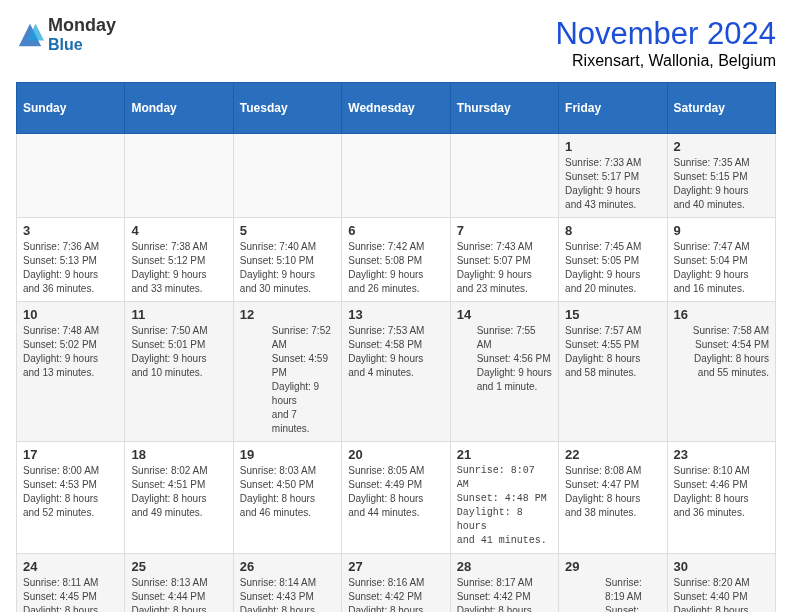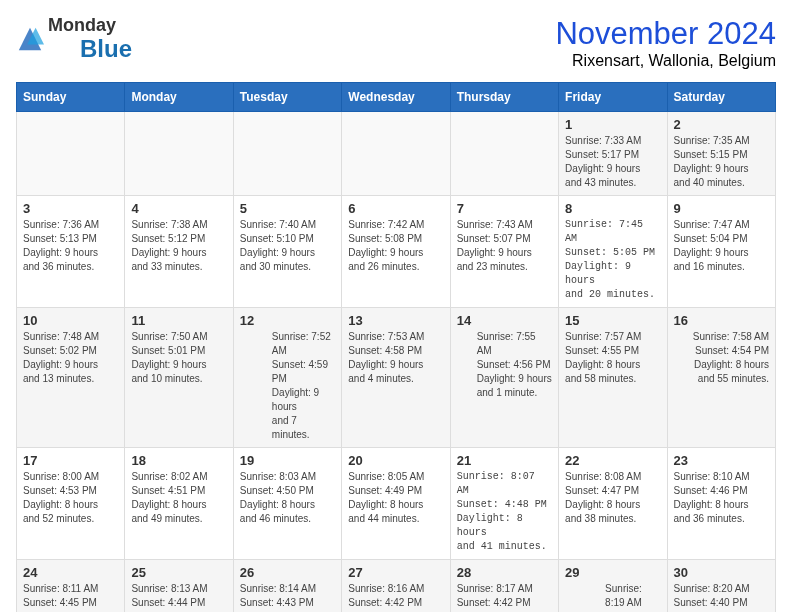--- a/index.html
+++ b/index.html
@@ -20,24 +20,23 @@
       display: flex;
       align-items: center;
       gap: 4px;
     }
     .logo-text-general {
       font-size: 18px;
       font-weight: bold;
       color: #333;
     }
     .logo-text-blue {
-      font-size: 24px;
+      font-size: 16px;
       font-weight: bold;
       color: #1a6faf;
-      margin-left: 32px;
     }
     .logo-icon {
       width: 28px;
       height: 28px;
     }
     .title-area {
       text-align: right;
     }
     .month-title {
       font-size: 31px;
@@ -51,21 +50,21 @@
     table {
       width: 100%;
       border-collapse: collapse;
       table-layout: fixed;
     }
     thead tr th {
       background-color: #2a6fbe;
       color: white;
       font-size: 12px;
       font-weight: bold;
-      padding: 7px 6px;
+      padding: 18px 6px;
       text-align: left;
       border: 1px solid #1a5fae;
     }
     tbody tr td {
       vertical-align: top;
       padding: 5px 6px;
       border: 1px solid #ddd;
       font-size: 10.5px;
       color: #333;
       height: 80px;
@@ -181,21 +180,21 @@
         </td>
         <td>
           <span class="day-number">7</span>
           <div class="day-detail" style="white-space: pre-line;">Sunrise: 7:43 AM
 Sunset: 5:07 PM
 Daylight: 9 hours
 and 23 minutes.</div>
         </td>
         <td>
           <span class="day-number">8</span>
-          <div class="day-detail" style="white-space: pre-line; font-family: Liberation Mono, monospace;">Sunrise: 7:45 AM
+          <div class="day-detail" style="white-space: pre-line;">Sunrise: 7:45 AM
 Sunset: 5:05 PM
 Daylight: 9 hours
 and 20 minutes.</div>
         </td>
         <td>
           <span class="day-number">9</span>
           <div class="day-detail" style="white-space: pre-line;">Sunrise: 7:47 AM
 Sunset: 5:04 PM
 Daylight: 9 hours
 and 16 minutes.</div>

